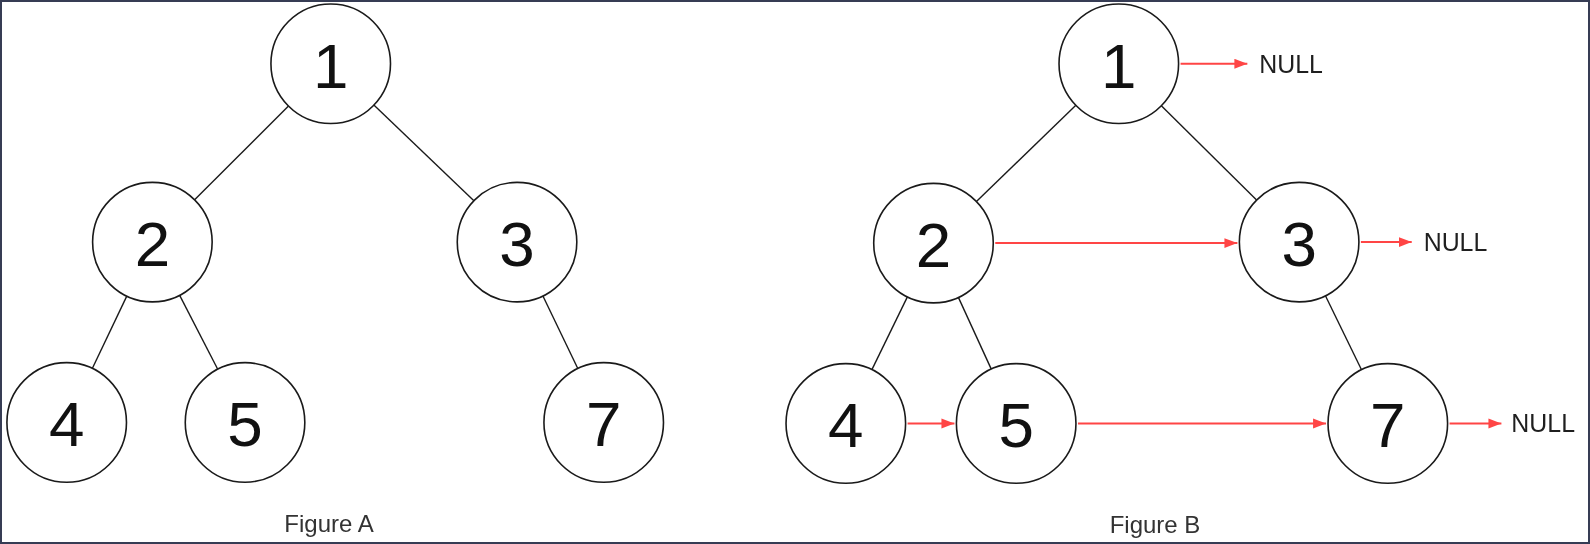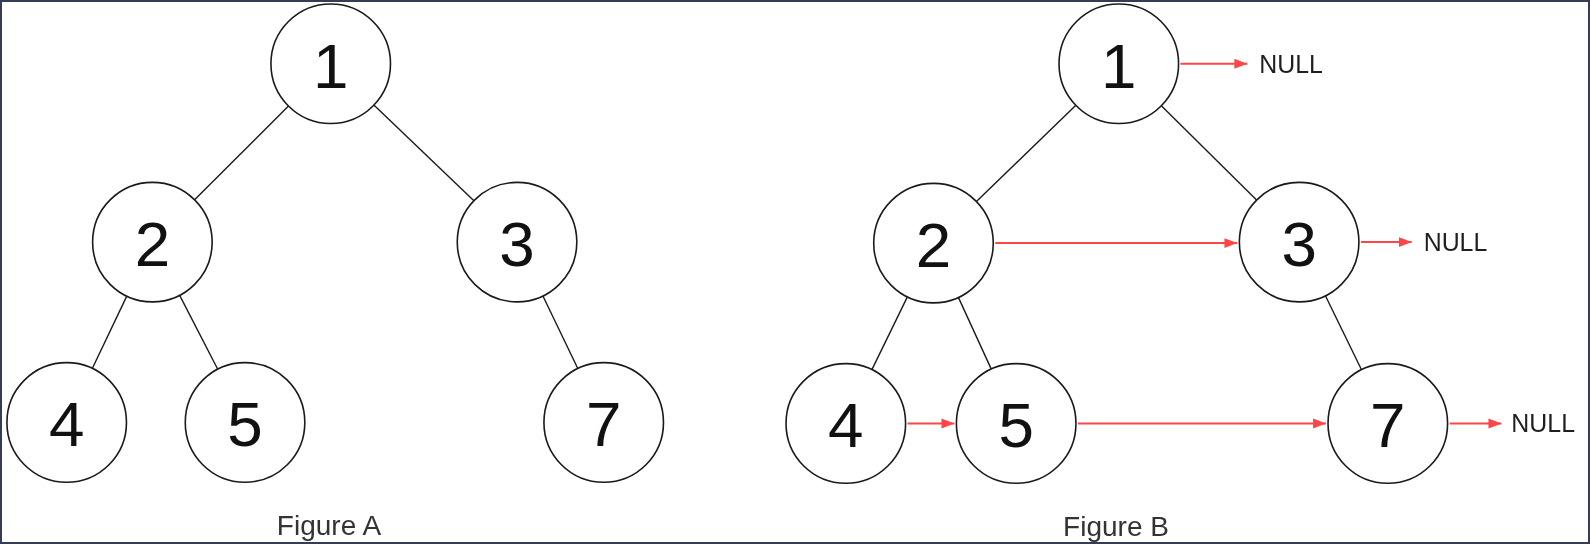--- a/index.html
+++ b/index.html
@@ -18,21 +18,21 @@
     font-family: "Liberation Sans", sans-serif;
   }
   #diagram {
     position: absolute;
     left: 0;
     top: 0;
   }
   .figure-caption {
     position: absolute;
     transform: translateX(-50%);
-    font-size: 28px;
+    font-size: 24px;
     color: #333333;
     white-space: nowrap;
     font-family: "Liberation Sans", sans-serif;
   }
   .node-circle {
     fill: #ffffff;
     stroke: #1a1a1a;
     stroke-width: 1.6;
   }
   .node-value {
@@ -131,14 +131,14 @@
           <circle cx="1016" cy="423" r="60" class="node-circle"></circle>
           <text x="1016" y="425" class="node-value" dominant-baseline="central">5</text>
         </g>
         <g>
           <circle cx="1389" cy="423" r="60" class="node-circle"></circle>
           <text x="1389" y="425" class="node-value" dominant-baseline="central">7</text>
         </g>
       </g>
     </svg>
   <div class="figure-caption" style="left: 327px; top: 508px;">Figure A</div>
-  <div class="figure-caption" style="left: 1114px; top: 509px;">Figure B</div>
+  <div class="figure-caption" style="left: 1153px; top: 509px;">Figure B</div>
 </div>
 
 </body></html>

